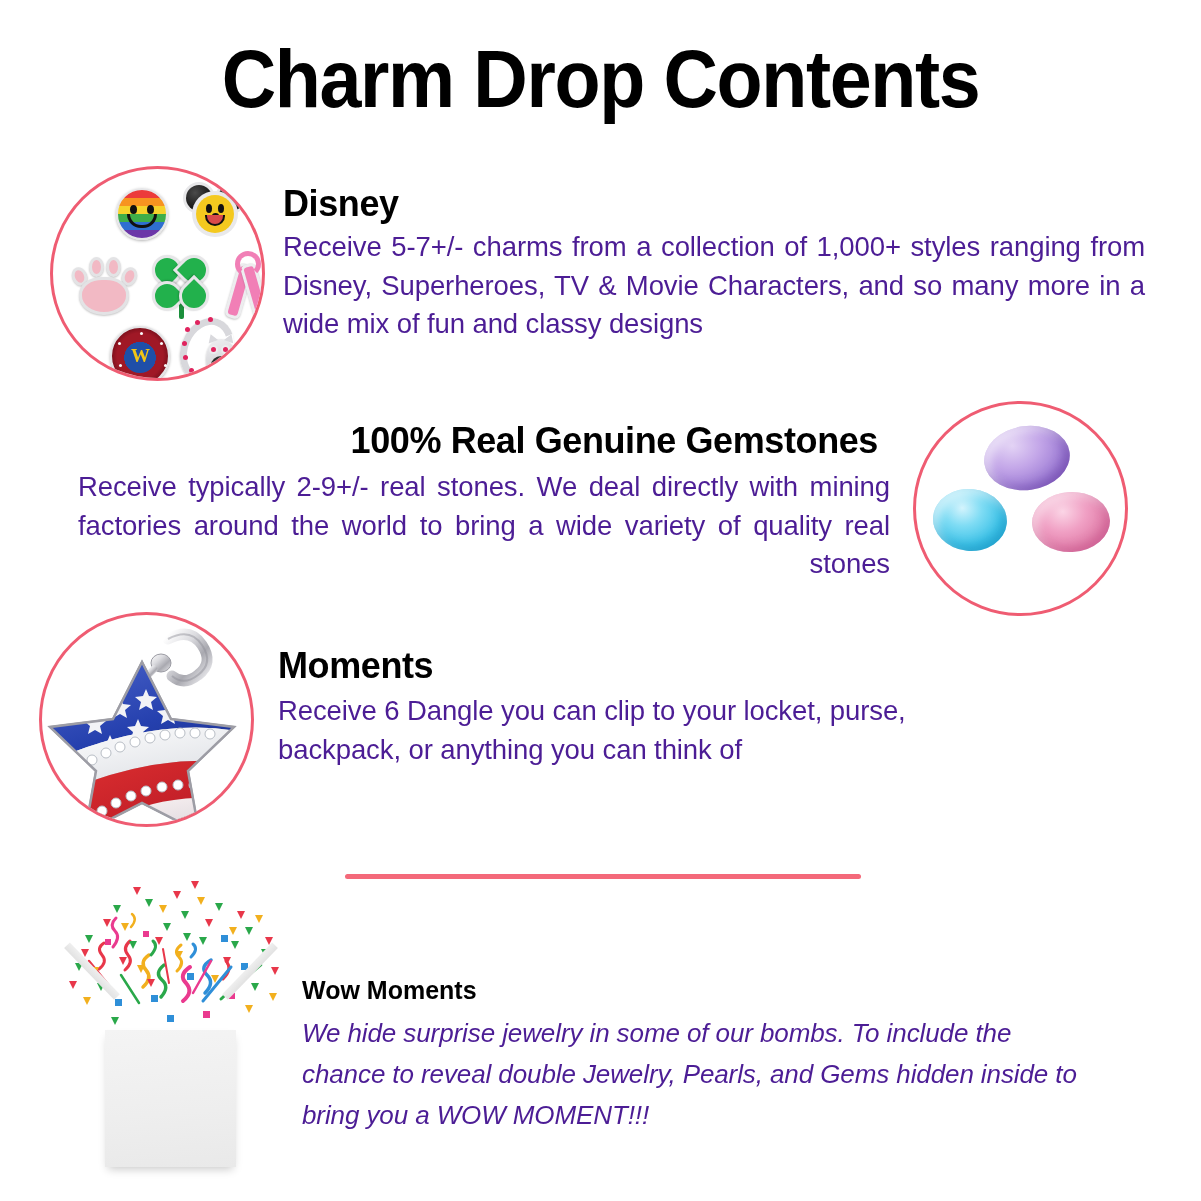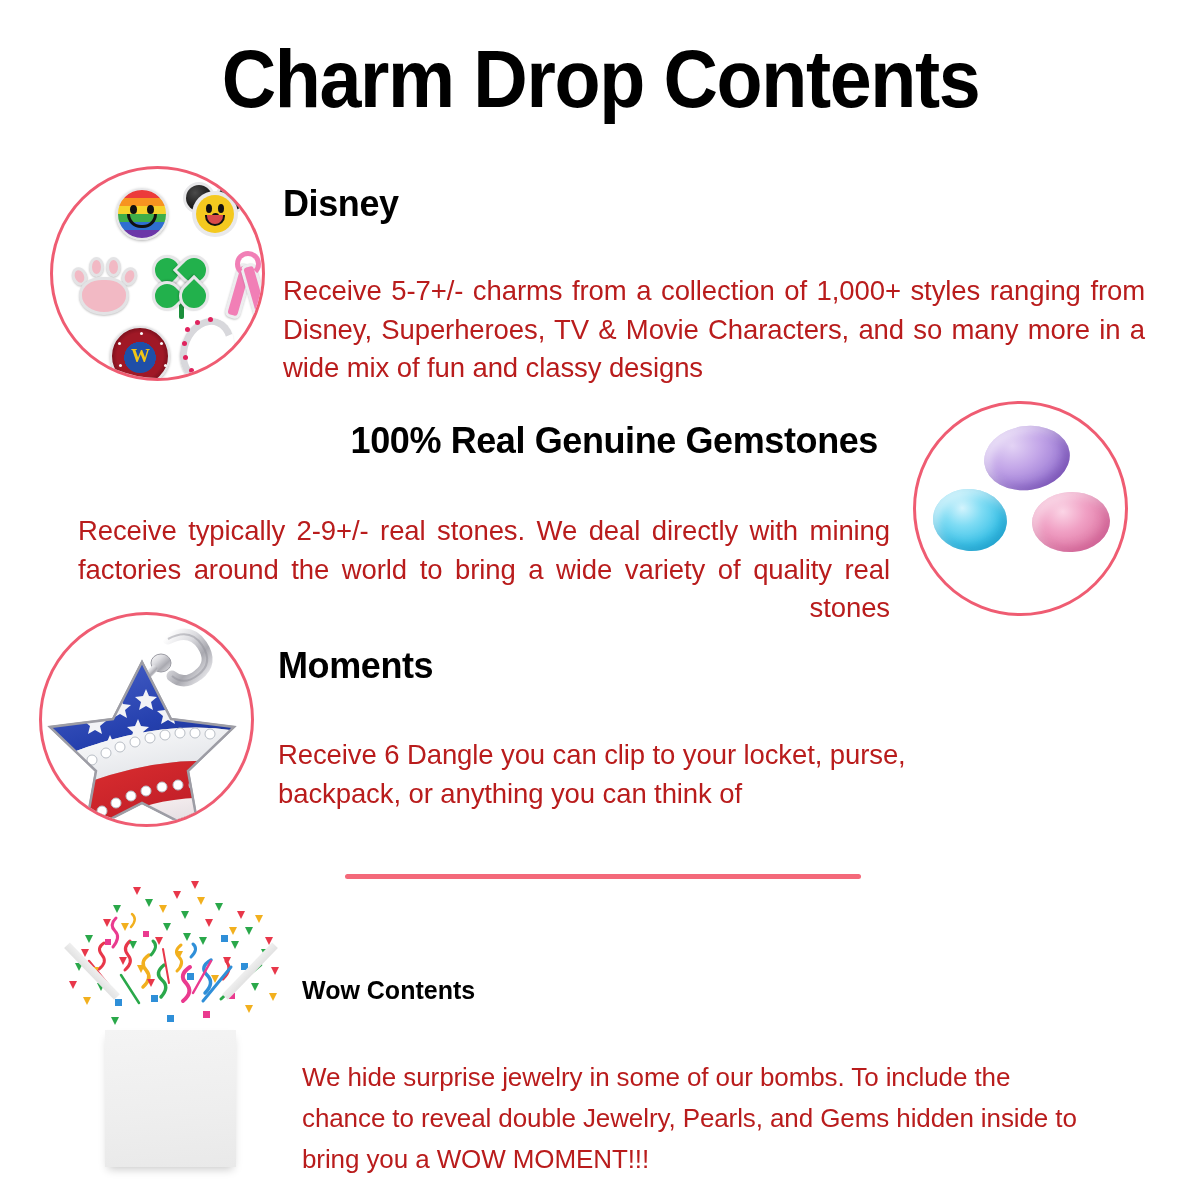--- a/index.html
+++ b/index.html
@@ -160,42 +160,41 @@
     font-size:36px;
     font-weight:bold;
     letter-spacing:-0.4px;
     color:#000000;
     line-height:1.1;
   }
   .body {
     position:absolute;
     font-size:27.5px;
     line-height:1.40;
-    color:#b91c1c;
+    color:#4c1d95;
     letter-spacing:-0.1px;
-    margin-top:44px;
   }
   .just { text-align:justify; text-align-last:left; }
   .just-r { text-align:justify; text-align-last:right; }
 
   
   #charms-heading { left:283px; top:184px; }
   #charms-body    { left:283px; top:228px; width:862px; }
 
   
   #gems-heading { left:48px; top:421px; width:830px; text-align:right; }
   #gems-body    { left:78px; top:468px; width:812px; }
 
   
   #dangle-heading { left:278px; top:646px; }
   #dangle-body    { left:278px; top:692px; width:680px; }
 
   
   #wow-heading { left:302px; top:977px; font-size:25px; letter-spacing:0px; }
-  #wow-body    { left:302px; top:1013px; width:790px; font-size:26px; line-height:1.58; }
+  #wow-body    { left:302px; top:1013px; width:790px; font-size:26px; line-height:1.58;font-style:italic; }
 
   
   #divider {
     position:absolute;
     left:345px; top:874px; width:516px; height:5px;
     background:#f4697a; border-radius:3px;
   }
 
   
   #confetti-box { position:absolute; left:55px; top:875px; width:250px; height:315px; }
@@ -485,14 +484,14 @@
         <rect x="174" y="118" width="6" height="6"></rect>
           <rect x="50" y="64" width="6" height="6"></rect>
       </g>
     </g>
   </svg>
   <span class="box-flap" id="flap-left"></span>
   <span class="box-flap" id="flap-right"></span>
   <div id="box-front"></div>
 </div>
 
-<div class="heading" id="wow-heading">Wow Contents</div>
+<div class="heading" id="wow-heading">Wow Moments</div>
 <div class="body" id="wow-body">We hide surprise jewelry in some of our bombs. To include the chance to reveal double Jewelry, Pearls, and Gems hidden inside to bring you a WOW MOMENT!!!</div>
 
 </body></html>

